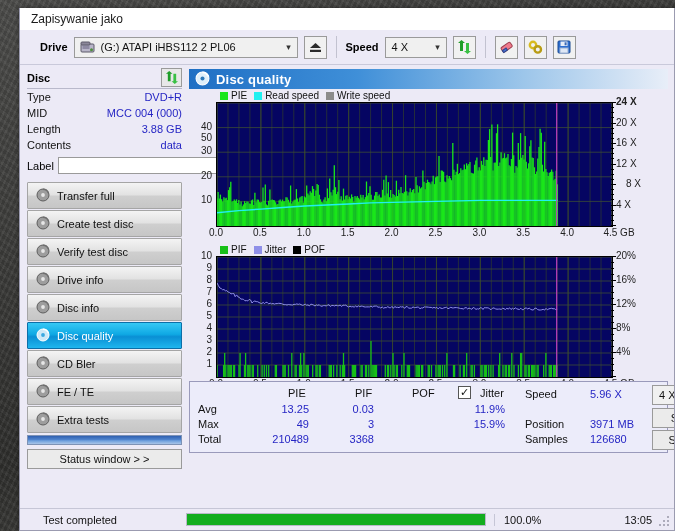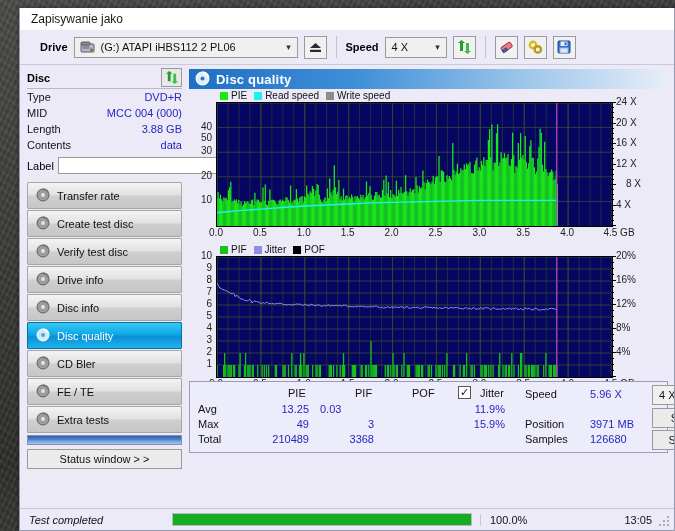--- a/index.html
+++ b/index.html
@@ -144,21 +144,21 @@
     position:absolute;width:13px;height:13px;border:1px solid #555;background:#fff;
     box-sizing:border-box;display:flex;align-items:center;justify-content:center;
     font-size:11px;color:#111;line-height:1;
   }
   
   #statusbar{
     position:absolute;left:0;bottom:0;width:100%;height:22px;
     background:#eceaf6;border-top:1px solid #c6c6d6;
     display:flex;align-items:center;box-sizing:border-box;font-size:11px;color:#111;
   }
-  #sb-text{padding-left:9px;width:143px;font-style:italic;}
+  #sb-text{padding-left:23px;width:143px;}
   #sb-prog{
     width:300px;height:13px;border:1px solid #b9b9c9;background:#fff;box-sizing:border-box;
   }
   #sb-prog > i{display:block;height:100%;background:#13ad1f;}
   #sb-pct{width:72px;text-align:left;padding-left:9px;border-left:1px solid #c6c6d6;margin-left:8px;}
   #sb-time{margin-left:auto;padding-right:22px;}
   #grip{position:absolute;right:4px;bottom:3px;width:11px;height:11px;opacity:.55;}
 </style>
 </head>
 <body>
@@ -271,21 +271,21 @@
         </div>
       </div>
 
       <div id="nav">
         <div class="nav-btn">
           <span><svg width="14" height="14" viewBox="0 0 14 14">
                 <circle cx="7" cy="7" r="6" fill="#9d9d9d" stroke="#5e5e5e"></circle>
                 <circle cx="7" cy="7" r="1.9" fill="#e6e6e6"></circle>
                 <path d="M7 1.2 A5.8 5.8 0 0 1 12.4 5" fill="none" stroke="#6f6f6f" stroke-width="1.6"></path>
               </svg></span>
-          <span>Transfer rate</span>
+          <span>Transfer full</span>
         </div>
         <div class="nav-btn">
           <span><svg width="14" height="14" viewBox="0 0 14 14">
                 <circle cx="7" cy="7" r="6" fill="#9d9d9d" stroke="#5e5e5e"></circle>
                 <circle cx="7" cy="7" r="1.9" fill="#e6e6e6"></circle>
                 <path d="M7 1.2 A5.8 5.8 0 0 1 12.4 5" fill="none" stroke="#6f6f6f" stroke-width="1.6"></path>
               </svg></span>
           <span>Create test disc</span>
         </div>
         <div class="nav-btn">
@@ -735,21 +735,21 @@
             <div class="ylab" style="left: 1px; width: 22px; top: 93.4px;">10</div>
             <div class="ylab" style="left: 1px; width: 22px; top: 68.8px;">20</div>
             <div class="ylab" style="left: 1px; width: 22px; top: 44.2px;">30</div>
             <div class="ylab" style="left: 1px; width: 22px; top: 19.6px;">40</div>
             <div class="ylab" style="left: 1px; width: 22px; top: -5px; margin-top: 36px;">50</div>
             <div class="y2lab" style="left: 427px; top: 97.5px;">4 X</div>
             <div class="y2lab" style="left: 427px; top: 77px; margin-left: 10px;">8 X</div>
             <div class="y2lab" style="left: 427px; top: 56.5px;">12 X</div>
             <div class="y2lab" style="left: 427px; top: 36px;">16 X</div>
             <div class="y2lab" style="left: 427px; top: 15.5px;">20 X</div>
-            <div class="y2lab" style="left: 427px; top: -5px;">24 X</div>
+            <div class="y2lab" style="left: 427px; top: -5px; font-weight: bold;">24 X</div>
             <div class="xlab" style="width: 24px; text-align: center; left: 15px; top: 126px;">0.0</div>
             <div class="xlab" style="width: 24px; text-align: center; left: 58.8889px; top: 126px;">0.5</div>
             <div class="xlab" style="width: 24px; text-align: center; left: 102.778px; top: 126px;">1.0</div>
             <div class="xlab" style="width: 24px; text-align: center; left: 146.667px; top: 126px;">1.5</div>
             <div class="xlab" style="width: 24px; text-align: center; left: 190.556px; top: 126px;">2.0</div>
             <div class="xlab" style="width: 24px; text-align: center; left: 234.444px; top: 126px;">2.5</div>
             <div class="xlab" style="width: 24px; text-align: center; left: 278.333px; top: 126px;">3.0</div>
             <div class="xlab" style="width: 24px; text-align: center; left: 322.222px; top: 126px;">3.5</div>
             <div class="xlab" style="width: 24px; text-align: center; left: 366.111px; top: 126px;">4.0</div>
             <div class="xlab" style="width: 40px; text-align: center; left: 410px; top: 126px;">4.5 GB</div>
@@ -1058,21 +1058,21 @@
         <div class="cell hdr" style="left:290px;top:5px;">Jitter</div>
 
         <div class="cell hdr" style="left:8px;top:21px;">Avg</div>
         <div class="cell hdr" style="left:8px;top:36px;">Max</div>
         <div class="cell hdr" style="left:8px;top:51px;">Total</div>
 
         <div class="cell num" style="left:62px;top:21px;width:57px;text-align:right;">13.25</div>
         <div class="cell num" style="left:62px;top:36px;width:57px;text-align:right;">49</div>
         <div class="cell num" style="left:55px;top:51px;width:64px;text-align:right;">210489</div>
 
-        <div class="cell num" style="left:130px;top:21px;width:54px;text-align:left;">0.03</div>
+        <div class="cell num" style="left:130px;top:21px;width:54px;text-align:right;">0.03</div>
         <div class="cell num" style="left:130px;top:36px;width:54px;text-align:right;">3</div>
         <div class="cell num" style="left:130px;top:51px;width:54px;text-align:right;">3368</div>
 
         <div class="cell num" style="left:255px;top:21px;width:60px;text-align:right;">11.9%</div>
         <div class="cell num" style="left:255px;top:36px;width:60px;text-align:right;">15.9%</div>
 
         <div class="cell hdr" style="left:335px;top:6px;">Speed</div>
         <div class="cell num" style="left:400px;top:6px;">5.96 X</div>
         <div class="cell hdr" style="left:335px;top:36px;">Position</div>
         <div class="cell num" style="left:400px;top:36px;">3971 MB</div>

